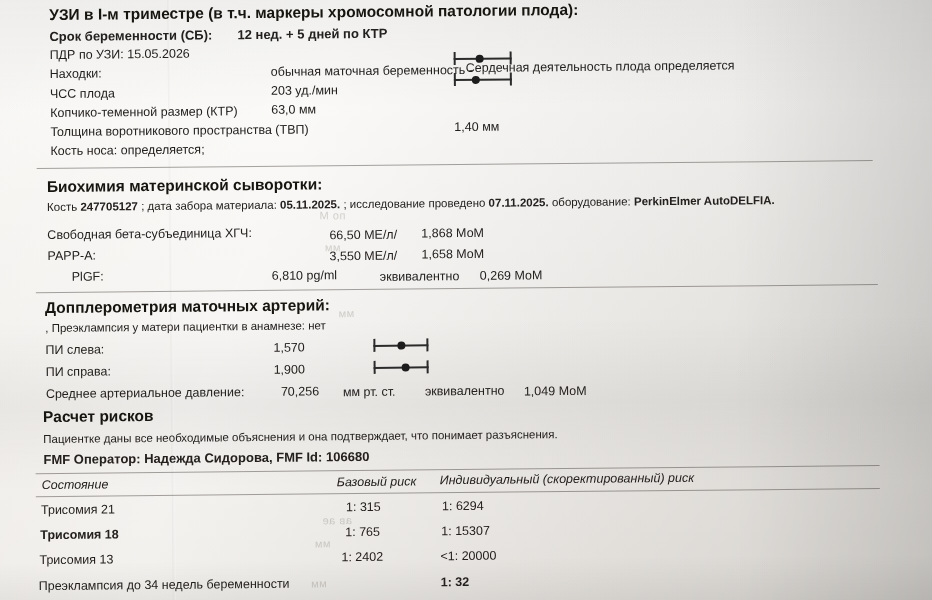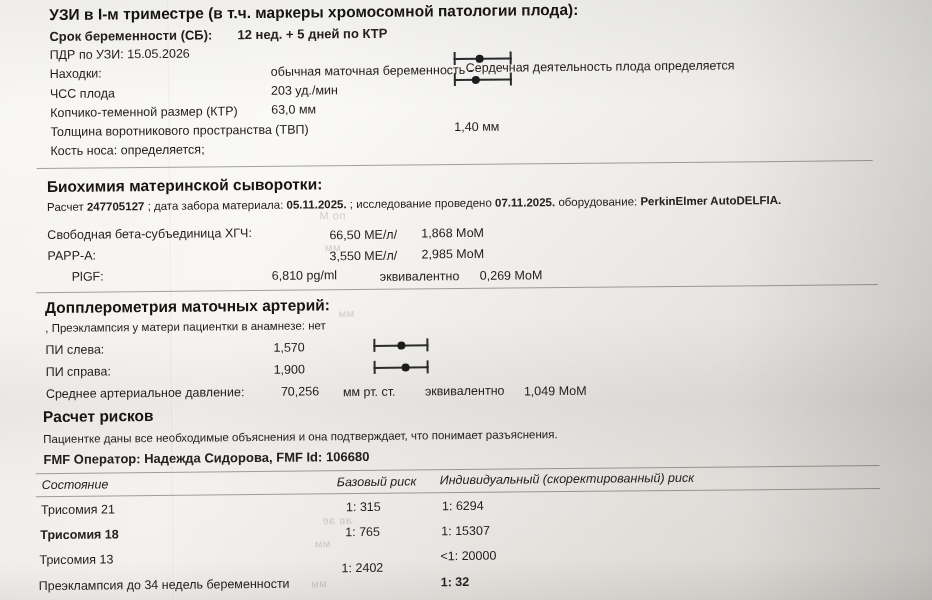--- a/index.html
+++ b/index.html
@@ -183,30 +183,30 @@
     <div class="ln lbl" style="left:62px; top:134px;">Толщина воротникового пространства (ТВП)</div>
     <div class="ln lbl" style="left:466px; top:133px;">1,40 мм</div>
 
     <div class="ln lbl" style="left:62px; top:153px;">Кость носа: определяется;</div>
 
     <div class="rule" style="left:48px; top:176px; width:836px;"></div>
 
     <div class="ln hdr" style="left:58px; top:186px;">Биохимия материнской сыворотки:</div>
 
     <div class="ln sm" style="left:58px; top:209px;">
-      <span>Расчет </span><span class="b">247705127</span><span> ; дата забора материала: </span><span class="b">05.11.2025.</span><span> ; исследование проведено </span><span class="b">07.11.2025.</span><span> оборудование: </span><span class="b">PerkinElmer AutoDELFIA.</span>
+      <span>Кость </span><span class="b">247705127</span><span> ; дата забора материала: </span><span class="b">05.11.2025.</span><span> ; исследование проведено </span><span class="b">07.11.2025.</span><span> оборудование: </span><span class="b">PerkinElmer AutoDELFIA.</span>
     </div>
 
     <div class="ln lbl" style="left:58px; top:237px;">Свободная бета-субъединица ХГЧ:</div>
     <div class="ln lbl" style="left:340px; top:240px;">66,50 МЕ/л/</div>
     <div class="ln lbl" style="left:432px; top:239px;">1,868 МоМ</div>
 
     <div class="ln lbl" style="left:58px; top:258px;">PAPP-A:</div>
     <div class="ln lbl" style="left:340px; top:261px;">3,550 МЕ/л/</div>
-    <div class="ln lbl" style="left:432px; top:260px;">2,985 МоМ</div>
+    <div class="ln lbl" style="left:432px; top:260px;">1,658 МоМ</div>
 
     <div class="ln lbl" style="left:58px; top:279px;padding-left:24px;">PlGF:</div>
     <div class="ln lbl" style="left:282px; top:280px;">6,810 pg/ml</div>
     <div class="ln lbl" style="left:390px; top:282px;">эквивалентно</div>
     <div class="ln lbl" style="left:490px; top:282px;">0,269 МоМ</div>
 
     <div class="rule" style="left:46px; top:300px; width:842px;"></div>
 
     <div class="ln hdr" style="left:55px; top:307px;">Допплерометрия маточных артерий:</div>
 
@@ -252,20 +252,20 @@
 
     <div class="ln lbl" style="left:49px; top:512px;">Трисомия 21</div>
     <div class="ln lbl" style="left:354px; top:512px;">1: 315</div>
     <div class="ln lbl" style="left:450px; top:512px;">1: 6294</div>
 
     <div class="ln lbl" style="left:48px; top:537px;font-weight:bold;">Трисомия 18</div>
     <div class="ln lbl" style="left:353px; top:537px;">1: 765</div>
     <div class="ln lbl" style="left:449px; top:537px;">1: 15307</div>
 
     <div class="ln lbl" style="left:47px; top:562px;">Трисомия 13</div>
-    <div class="ln lbl" style="left:349px; top:562px;margin-top:11px;">1: 2402</div>
+    <div class="ln lbl" style="left:349px; top:562px;">1: 2402</div>
     <div class="ln lbl" style="left:448px; top:562px;">&lt;1: 20000</div>
 
     <div class="ln lbl" style="left:46px; top:588px;">Преэклампсия до 34 недель беременности</div>
     <div class="ln lbl b" style="left:448px; top:588px;">1: 32</div>
 
   </div>
 </div>
 
 </body></html>

